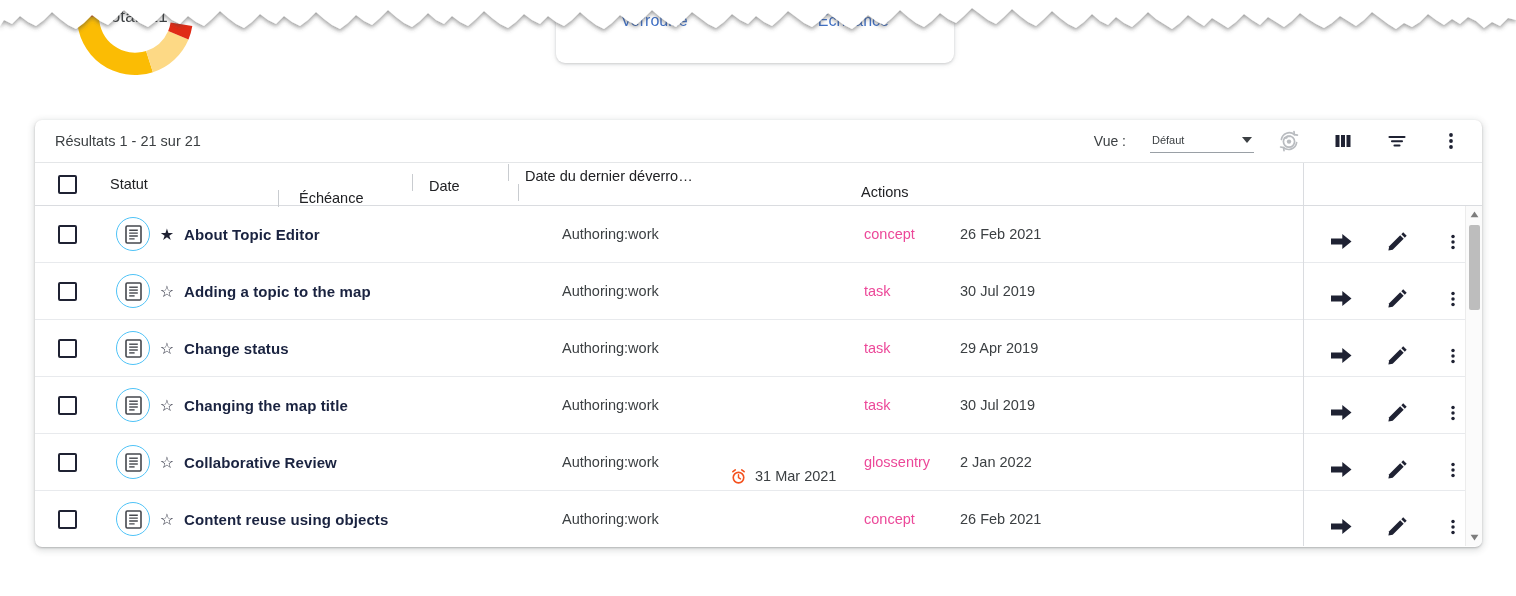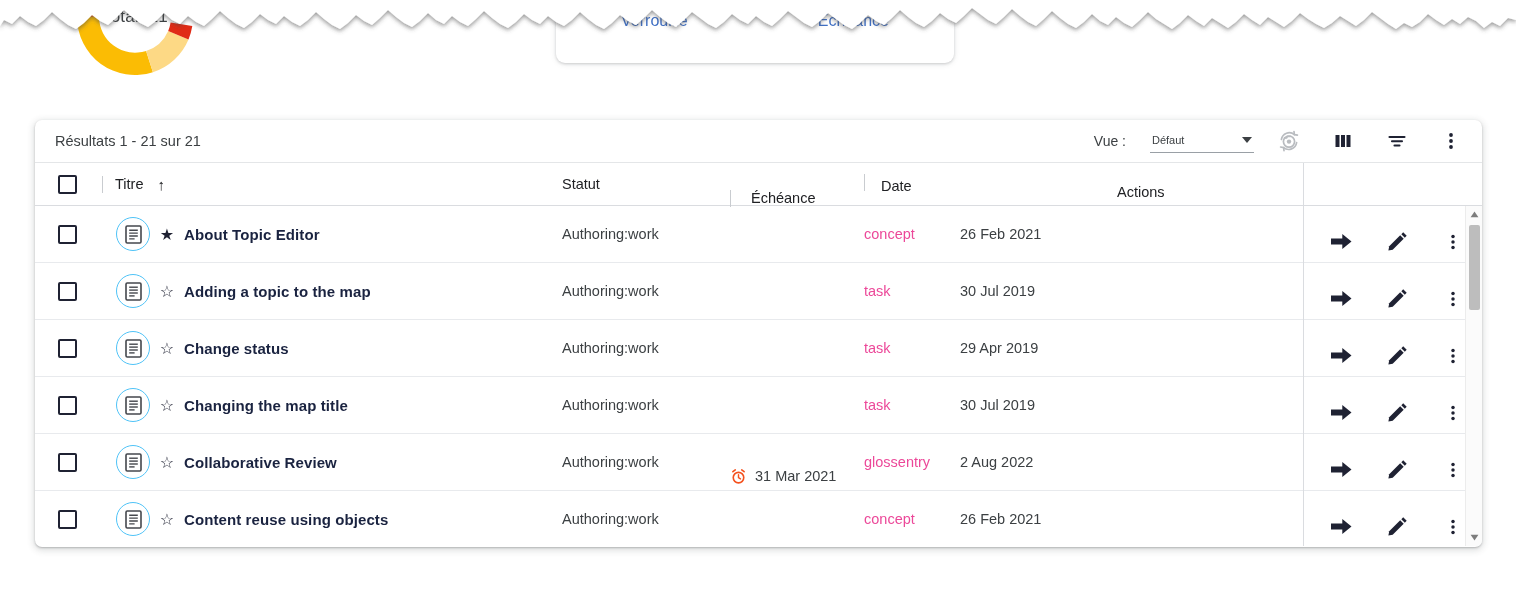--- a/index.html
+++ b/index.html
@@ -297,35 +297,35 @@
             <circle cx="12" cy="18" r="1.9"></circle>
         </svg>
       </div>
     </div>
   </div>
 
   <div class="thead">
     <div class="c-check">
       <span class="checkbox"></span>
     </div>
-    <div class="c-title">
-      <span class="colsep"></span>
-      <span>Titre</span>
-      <span class="sort-arrow">↑</span>
-    </div>
     <div class="c-statut">
       <span>Statut</span>
     </div>
     <div class="c-ech">
       <span class="colsep"></span>
       <span>Échéance</span>
     </div>
     <div class="c-type">
       <span class="colsep"></span>
       <span>Date</span>
+    </div>
+    <div class="c-date">
+      <span class="colsep"></span>
+      <span>Date du dernier déverro…</span>
+      <span class="colsep sep-right"></span>
     </div>
     <div class="c-spacer"></div>
     <div class="c-act">
       <span>Actions</span>
     </div>
     <div class="freeze-line"></div>
   </div>
 
   <div class="tbody-wrap">
     <div id="rows">
@@ -529,21 +529,21 @@
           <div class="c-statut cell-dark">Authoring:work</div>
           <div class="c-ech cell-dark">
             <svg width="17" height="17" viewBox="0 0 20 20">
               <circle cx="10" cy="11.3" r="6.2" fill="none" stroke="#F4511E" stroke-width="1.9"></circle>
               <path d="M10 8 V11.4 L12.3 12.8" fill="none" stroke="#F4511E" stroke-width="1.7" stroke-linecap="round"></path>
               <path d="M3.4 4.3 L6.2 2.2 M16.6 4.3 L13.8 2.2" stroke="#F4511E" stroke-width="1.9" stroke-linecap="round"></path>
             </svg>
             <span>31 Mar 2021</span>
           </div>
           <div class="c-type cell-muted">glossentry</div>
-          <div class="c-date cell-dark">2 Aug 2022</div>
+          <div class="c-date cell-dark">2 Jan 2022</div>
           <div class="c-spacer"></div>
           <div class="c-act">
             <span class="act-icon">
               <svg width="21" height="19" viewBox="0 0 21 19">
                 <path d="M0 6.6 h11.3 V2.0 L20.5 9.5 L11.3 17 V12.4 H0 Z" fill="#1f2233"></path>
               </svg>
             </span>
             <span class="act-icon">
               <svg width="20" height="20" viewBox="0 0 20 20">
                 <path d="M2.2 14.3 L13.2 3.3 L16.7 6.8 L5.7 17.8 L1.4 18.6 Z" fill="#1f2233"></path>

